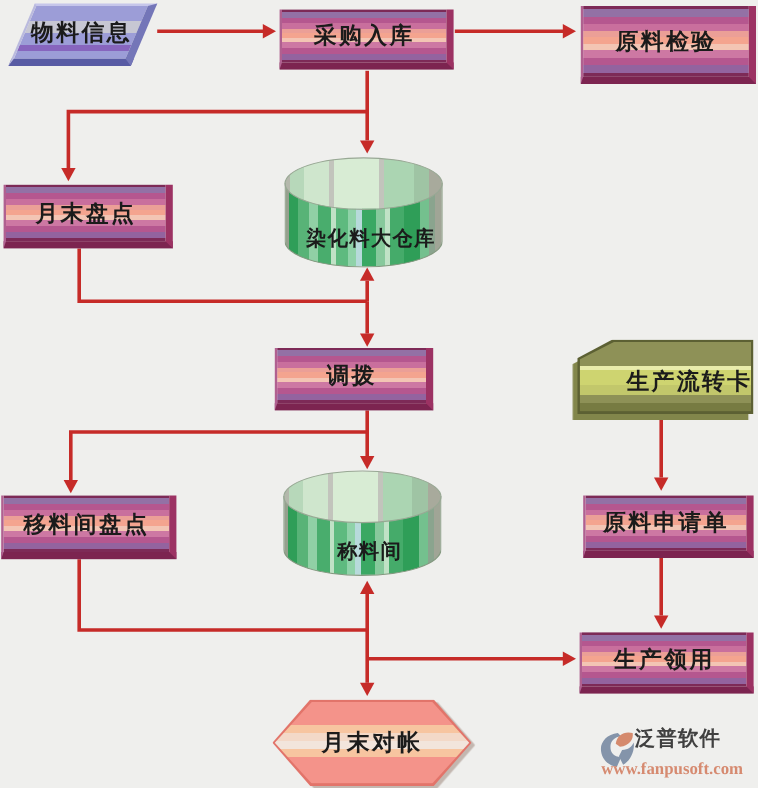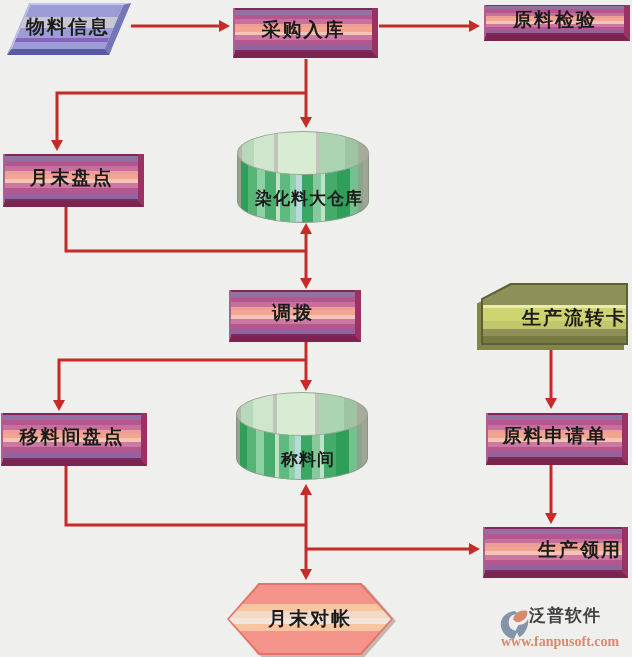--- a/index.html
+++ b/index.html
@@ -146,21 +146,21 @@
   </svg>
 
   <div class="node para">
     <span class="label">物料信息</span>
   </div>
 
   <div class="node process" style="left:233px;top:8px;width:145px;height:50px;">
     <span class="label">采购入库</span>
   </div>
 
-  <div class="node process" style="left:484px;top:5px;width:146px;height:36px;">
+  <div class="node process" style="left:484px;top:5px;width:146px;height:65px;">
     <span class="label">原料检验</span>
   </div>
 
   <div class="node process" style="left:3px;top:154px;width:141px;height:53px;">
     <span class="label">月末盘点</span>
   </div>
 
   <div class="cyl" style="left:237px;top:131px;width:132px;height:92px;">
     <div class="cyl-body"></div>
     <div class="cyl-top"></div>
@@ -185,21 +185,21 @@
   <div class="cyl" style="left:236px;top:392px;width:132px;height:88px;">
     <div class="cyl-body"></div>
     <div class="cyl-top"></div>
     <span class="cyl-label">称料间</span>
   </div>
 
   <div class="node process" style="left:486px;top:413px;width:142px;height:52px;">
     <span class="label">原料申请单</span>
   </div>
 
-  <div class="node process" style="left:483px;top:527px;width:145px;height:51px;justify-content:flex-end;">
+  <div class="node process" style="left:483px;top:527px;width:145px;height:51px;">
     <span class="label">生产领用</span>
   </div>
 
   <div class="hex">
     <div class="hex-outer"></div>
     <div class="hex-inner">
       <span class="hex-label">月末对帐</span>
     </div>
   </div>
 

